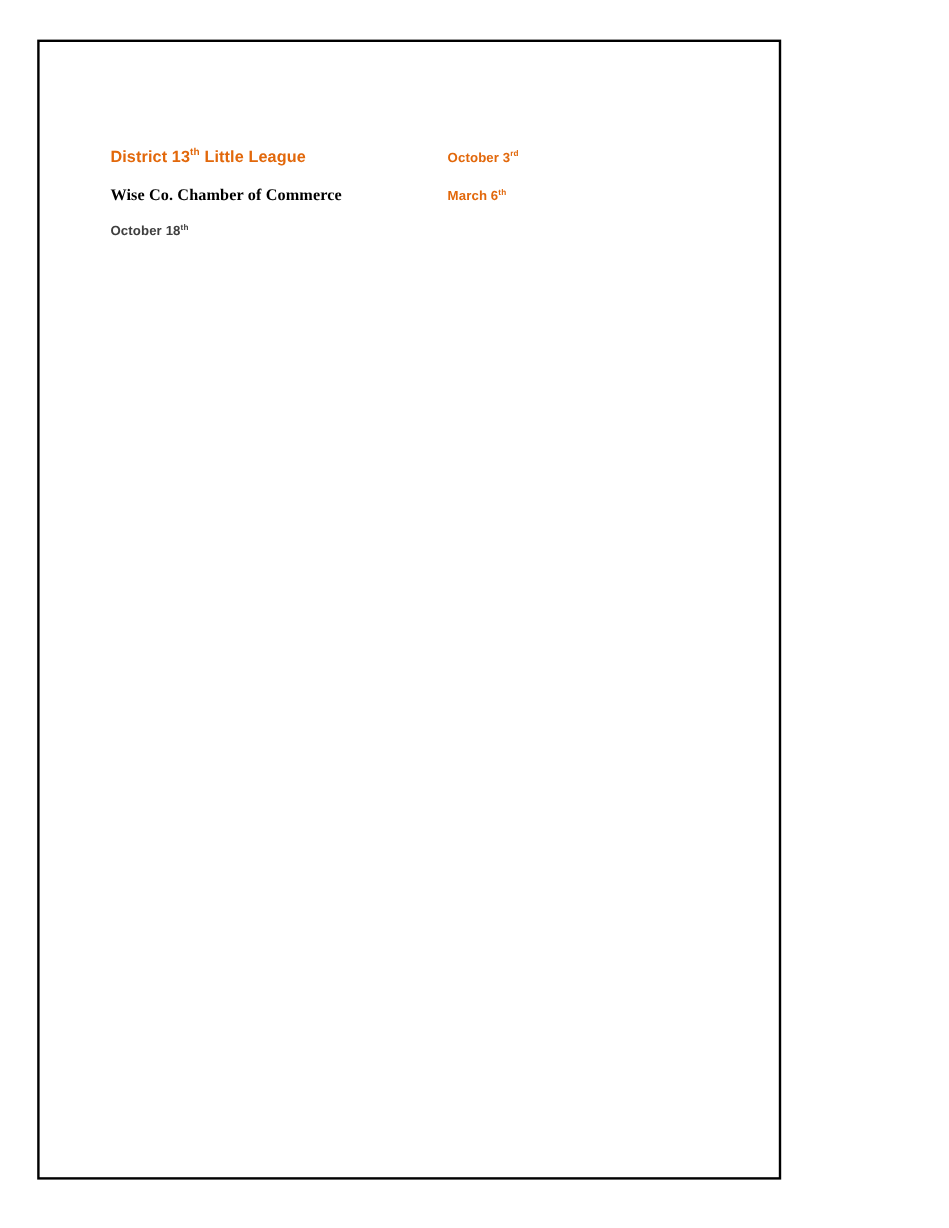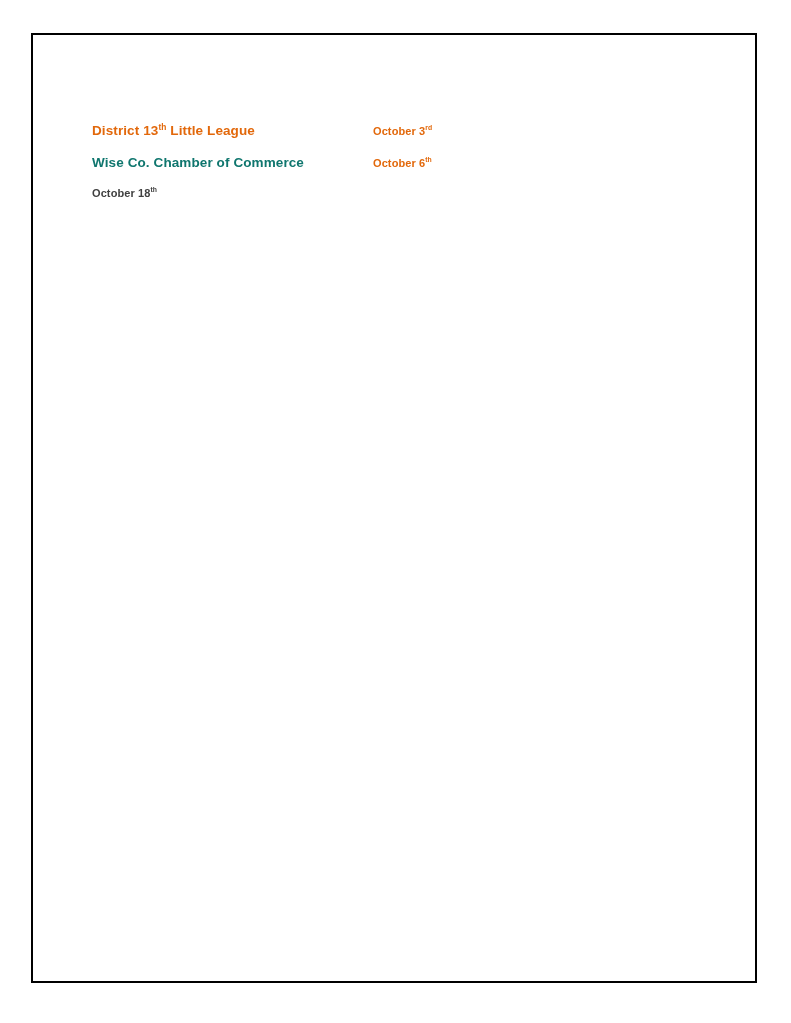--- a/index.html
+++ b/index.html
@@ -10,21 +10,21 @@
   body {
     width: 791px;
     height: 1023px;
     font-family: "Liberation Sans", sans-serif;
     overflow: hidden;
   }
   .page {
     position: absolute;
     left: 31px;
     top: 33px;
-    width: 726px;
+    width: 620px;
     height: 950px;
     background: #ffffff;
     border: 2px solid #000000;
     box-sizing: border-box;
   }
   .content {
     position: absolute;
     left: 59px;
     top: 88px;
     width: 600px;
@@ -57,20 +57,20 @@
 </head>
 <body>
 
 <div class="page">
   <div class="content" id="event-list">
       <div class="event-row">
         <div class="event-name" style="color: rgb(226, 104, 11);"><span>District 13</span><sup>th</sup><span> Little League</span></div>
         <div class="event-date" style="color: rgb(226, 104, 11);"><span>October 3</span><sup>rd</sup></div>
       </div>
       <div class="event-row">
-        <div class="event-name" style="color: #0f766e;"><span>Wise Co. Chamber of Commerce</span></div>
-        <div class="event-date" style="color: rgb(226, 104, 11);"><span>October 6</span><sup>th</sup></div>
+        <div class="event-name" style="color: #000000; font-family: Liberation Serif, serif;"><span>Wise Co. Chamber of Commerce</span></div>
+        <div class="event-date" style="color: rgb(226, 104, 11);"><span>March 6</span><sup>th</sup></div>
       </div>
       <div class="event-row">
         <div class="event-date" style="color: #404040;"><span>October 18</span><sup>th</sup></div>
       </div>
     </div>
 </div>
 
 </body></html>

